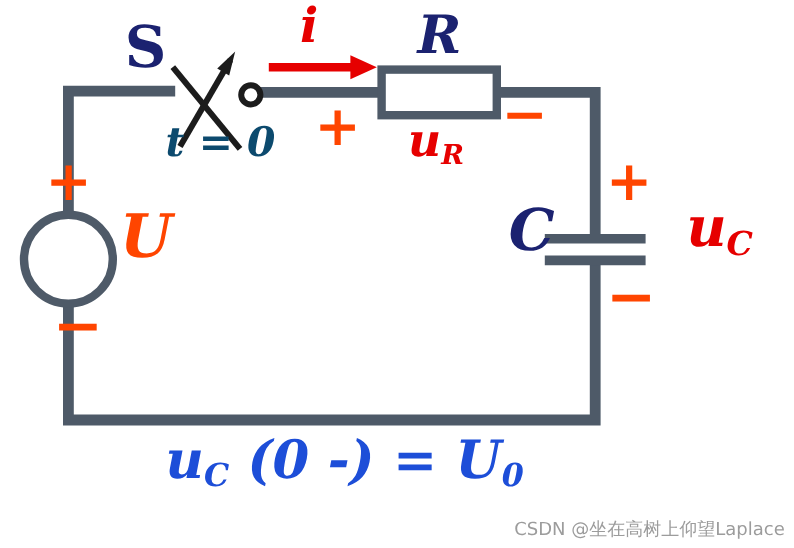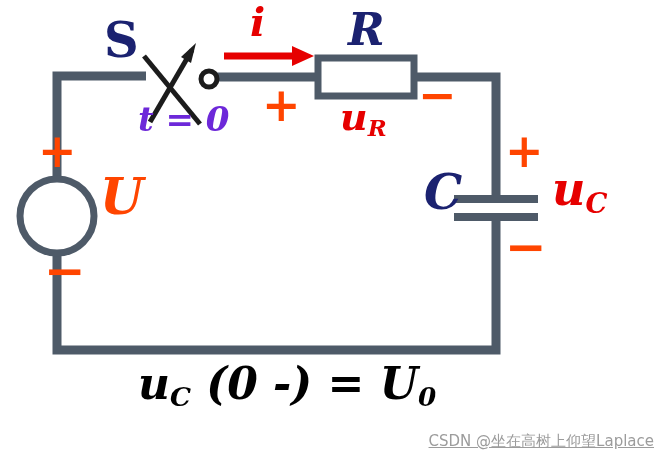--- a/index.html
+++ b/index.html
@@ -6,27 +6,27 @@
   #stage{
     position:relative;width:662px;height:457px;background:#ffffff;overflow:hidden;
     font-family:"DejaVu Serif", serif;
   }
   #circuit-svg{position:absolute;left:0;top:0;}
   .lbl{position:absolute;line-height:1;white-space:nowrap;}
   .navy{color:#1b2270;font-weight:bold;font-style:italic;}
   .navy-up{color:#1b2270;font-weight:bold;}
   .red{color:#e60000;font-weight:bold;font-style:italic;}
   .orange{color:#ff4500;font-weight:bold;}
-  .black-math{color:#6d28d9;font-weight:bold;font-style:italic;text-align:right;}
+  .black-math{color:#0c4a6e;font-weight:bold;font-style:italic;text-align:right;}
   .sub{font-size:0.6em;font-style:italic;font-weight:bold;vertical-align:-0.28em;}
   .sign{font-family:"DejaVu Serif", serif;}
-  #eq{color:#000000;font-weight:bold;font-style:italic;font-size:44px;}
+  #eq{color:#1d4ed8;font-weight:bold;font-style:italic;font-size:44px;}
   #watermark{
     color:#9c9c9c;font-family:"DejaVu Sans", sans-serif;font-size:15px;
-    font-style:normal;font-weight:normal;right:8px;top:434px;text-align:right;text-decoration:underline;
+    font-style:normal;font-weight:normal;right:8px;top:434px;text-align:right;
   }
 </style>
 </head>
 <body>
 
 <div id="stage">
 
   <svg id="circuit-svg" width="662" height="457" viewBox="0 0 662 457">
 
     <path d="M146,76 H57 V179" fill="none" stroke="#4e5a68" stroke-width="9"></path>
@@ -66,19 +66,19 @@
   <div class="lbl orange sign" style="left:38px;top:128px;font-size:46px;">+</div>
   <div class="lbl orange sign" style="left:44px;top:246px;font-size:50px;">−</div>
 
   <div class="lbl orange" style="left:100px;top:172px;font-size:50px;font-style:italic;">U</div>
 
   <div class="lbl navy" style="left:424px;top:168px;font-size:48px;">C</div>
 
   <div class="lbl orange sign" style="left:505px;top:128px;font-size:46px;">+</div>
   <div class="lbl orange sign" style="left:505px;top:222px;font-size:50px;">−</div>
 
-  <div class="lbl red" style="left:552px;top:166px;font-size:46px;"><span>u</span><span class="sub">C</span></div>
+  <div class="lbl red" style="left:572px;top:166px;font-size:46px;"><span>u</span><span class="sub">C</span></div>
 
   <div id="eq" class="lbl" style="left:138px;top:362px;"><span>u</span><span class="sub">C</span><span> (0 -) = </span><span>U</span><span class="sub">0</span></div>
 
   <div id="watermark" class="lbl">CSDN @坐在高树上仰望Laplace</div>
 
 </div>
 
 </body></html>

